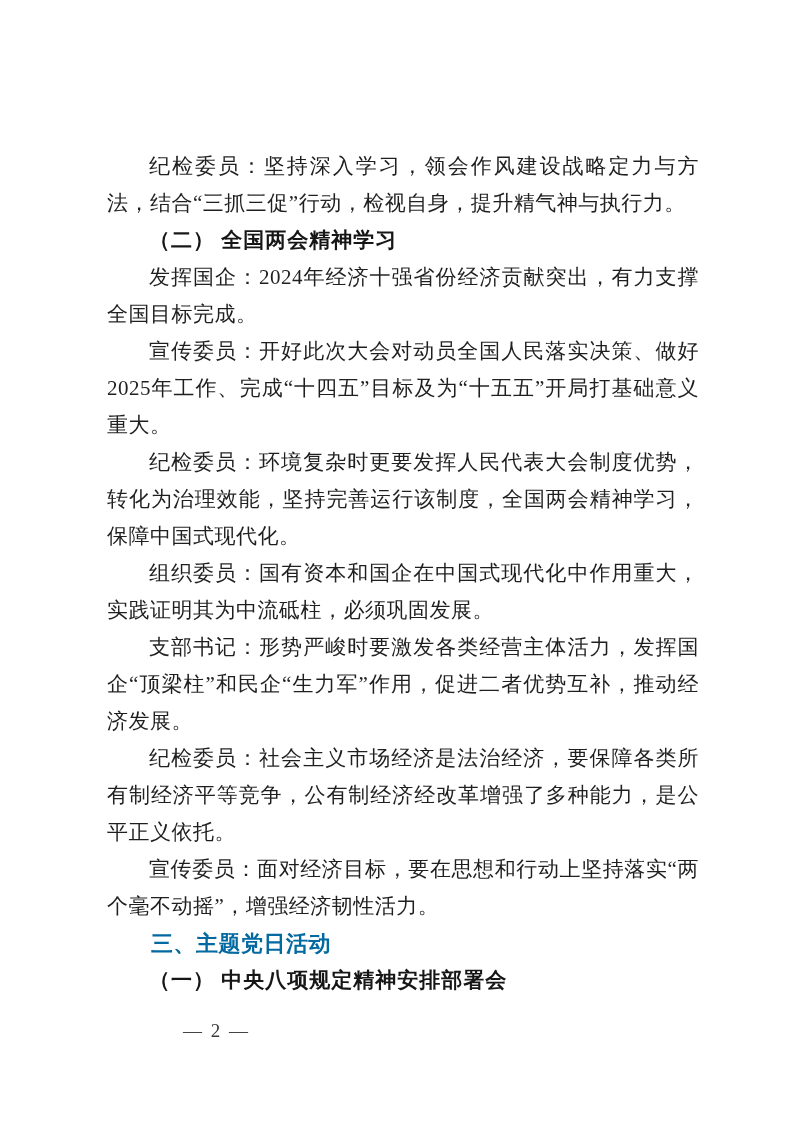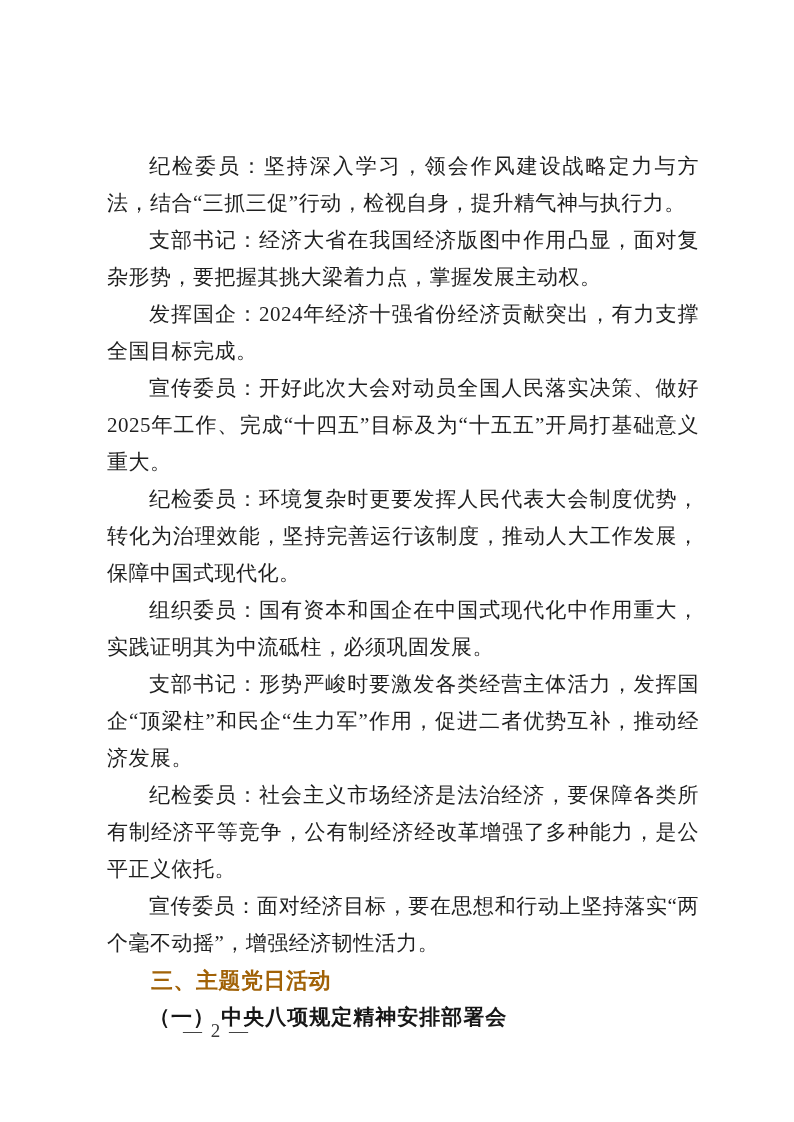--- a/index.html
+++ b/index.html
@@ -50,43 +50,43 @@
   }
   
   .heading-hei {
     font-size: 22px;
     line-height: 37px;
     text-indent: 2em;
     margin: 0;
     font-weight: bold;
     letter-spacing: 0.5px;
     font-family: "Liberation Sans", "DejaVu Sans", sans-serif;
-    color: #a16207;
+    color: #0369a1;
   }
   .page-number {
     position: absolute;
     left: 183px;
     top: 1018px;
     font-size: 19px;
     line-height: 26px;
     color: #3a3a3a;
     letter-spacing: 2px;
     font-family: "Liberation Serif", "DejaVu Serif", serif;
   }
 </style>
 </head>
 <body>
 
 <div class="page">
   <div class="content">
     <p class="para">纪检委员：坚持深入学习，领会作风建设战略定力与方法，结合“三抓三促”行动，检视自身，提升精气神与执行力。</p>
-    <p class="para">支部书记：经济大省在我国经济版图中作用凸显，面对复杂形势，要把握其挑大梁着力点，掌握发展主动权。</p>
+    <p class="heading-kai">（二） 全国两会精神学习</p>
     <p class="para">发挥国企：2024年经济十强省份经济贡献突出，有力支撑全国目标完成。</p>
     <p class="para">宣传委员：开好此次大会对动员全国人民落实决策、做好 2025年工作、完成“十四五”目标及为“十五五”开局打基础意义重大。</p>
-    <p class="para">纪检委员：环境复杂时更要发挥人民代表大会制度优势，转化为治理效能，坚持完善运行该制度，推动人大工作发展，保障中国式现代化。</p>
+    <p class="para">纪检委员：环境复杂时更要发挥人民代表大会制度优势，转化为治理效能，坚持完善运行该制度，全国两会精神学习，保障中国式现代化。</p>
     <p class="para">组织委员：国有资本和国企在中国式现代化中作用重大，实践证明其为中流砥柱，必须巩固发展。</p>
     <p class="para">支部书记：形势严峻时要激发各类经营主体活力，发挥国企“顶梁柱”和民企“生力军”作用，促进二者优势互补，推动经济发展。</p>
     <p class="para">纪检委员：社会主义市场经济是法治经济，要保障各类所有制经济平等竞争，公有制经济经改革增强了多种能力，是公平正义依托。</p>
     <p class="para">宣传委员：面对经济目标，要在思想和行动上坚持落实“两个毫不动摇”，增强经济韧性活力。</p>
     <p class="heading-hei">三、主题党日活动</p>
     <p class="heading-kai">（一） 中央八项规定精神安排部署会</p>
   </div>
   <div class="page-number">— 2 —</div>
 </div>
 

